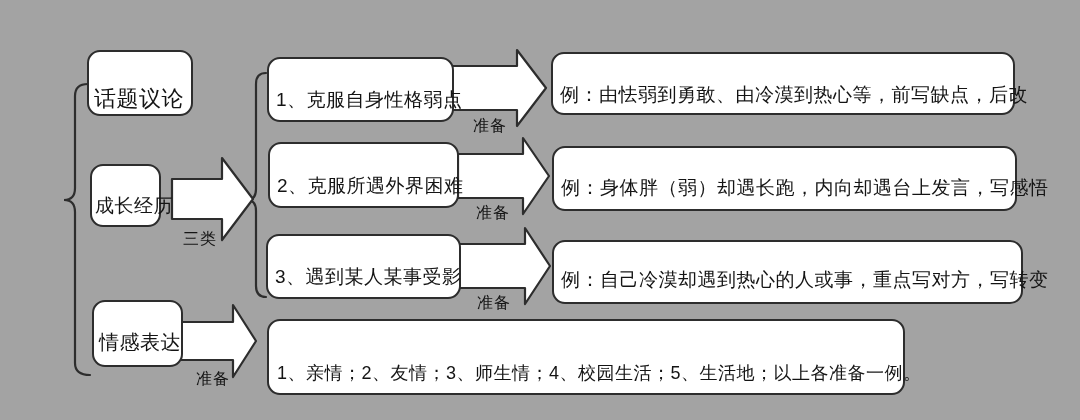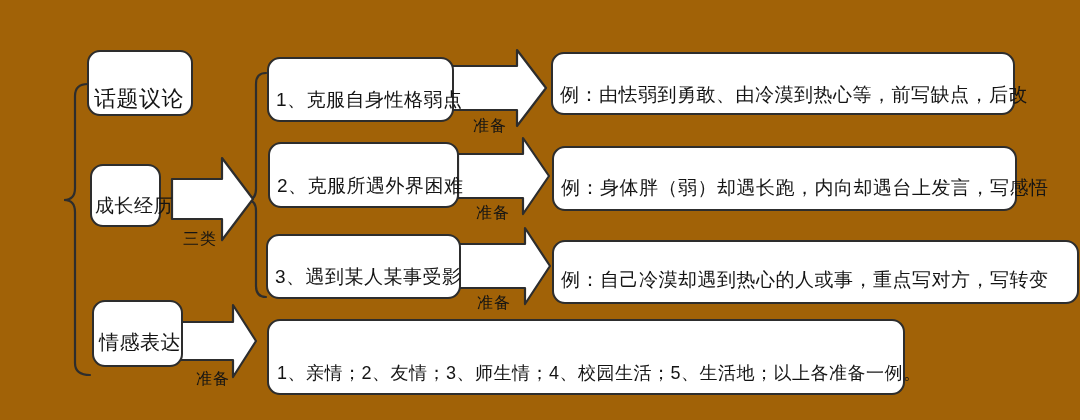--- a/index.html
+++ b/index.html
@@ -1,20 +1,20 @@
 <!DOCTYPE html>
 <html><head>
 <meta charset="utf-8">
 <style>
   html, body { margin: 0; padding: 0; background: #ffffff; }
   .canvas {
     position: relative;
     width: 1080px;
     height: 420px;
-    background: #a16207;
+    background: #a3a3a3;
     font-family: "Liberation Sans", "DejaVu Sans", sans-serif;
     color: #141414;
     overflow: hidden;
     text-align: right;
   }
   .shapes {
     position: absolute;
     left: 0; top: 0;
     width: 1080px; height: 420px;
   }
@@ -96,21 +96,21 @@
   </div>
 
   <div class="box" style="left:551px; top:52px; width:464px; height:63px; font-size:19px; padding:0 0 7px 7px;">
     <span>例：由怯弱到勇敢、由冷漠到热心等，前写缺点，后改</span>
   </div>
 
   <div class="box" style="left:552px; top:146px; width:465px; height:65px; font-size:19px; padding:0 0 10px 7px;">
     <span>例：身体胖（弱）却遇长跑，内向却遇台上发言，写感悟</span>
   </div>
 
-  <div class="box" style="left:552px; top:240px; width:527px; height:64px; font-size:19px; padding:0 0 11px 7px;">
+  <div class="box" style="left:552px; top:240px; width:471px; height:64px; font-size:19px; padding:0 0 11px 7px;">
     <span>例：自己冷漠却遇到热心的人或事，重点写对方，写转变</span>
   </div>
 
   <div class="box" style="left:267px; top:319px; width:638px; height:76px; font-size:18px; padding:0 0 9px 8px;">
     <span>1、亲情；2、友情；3、师生情；4、校园生活；5、生活地；以上各准备一例。</span>
   </div>
 
   <div class="arrow-label" style="left:200px; top:202px;">三类</div>
 
   <div class="arrow-label" style="left:490px; top:89px;">准备</div>

